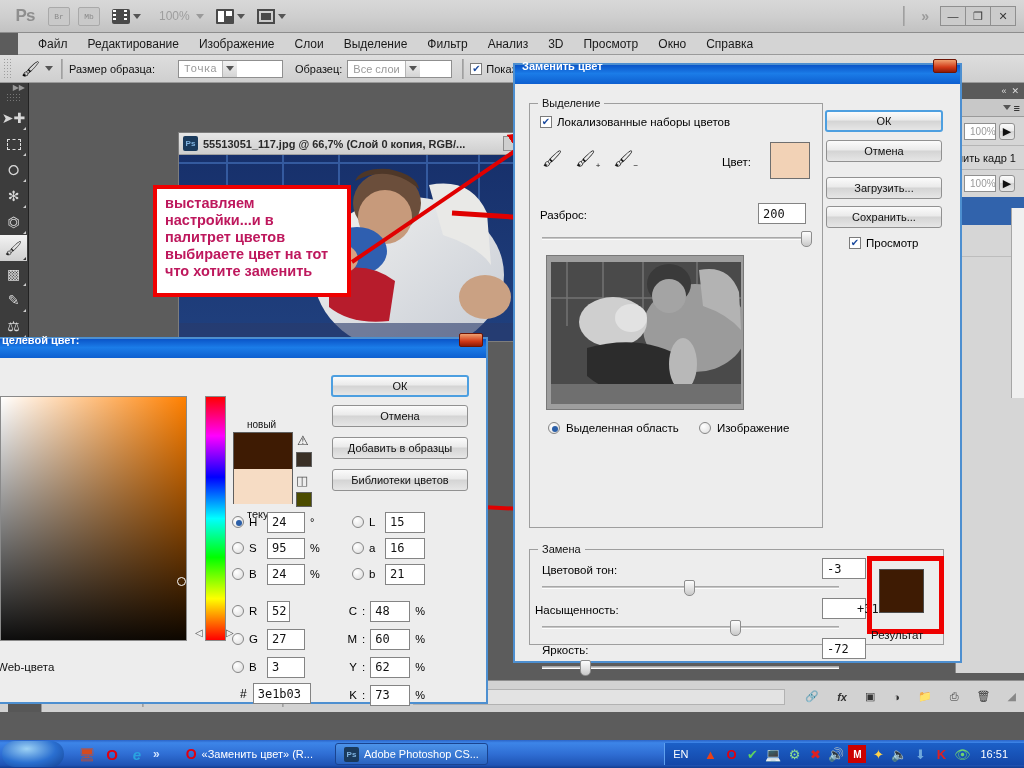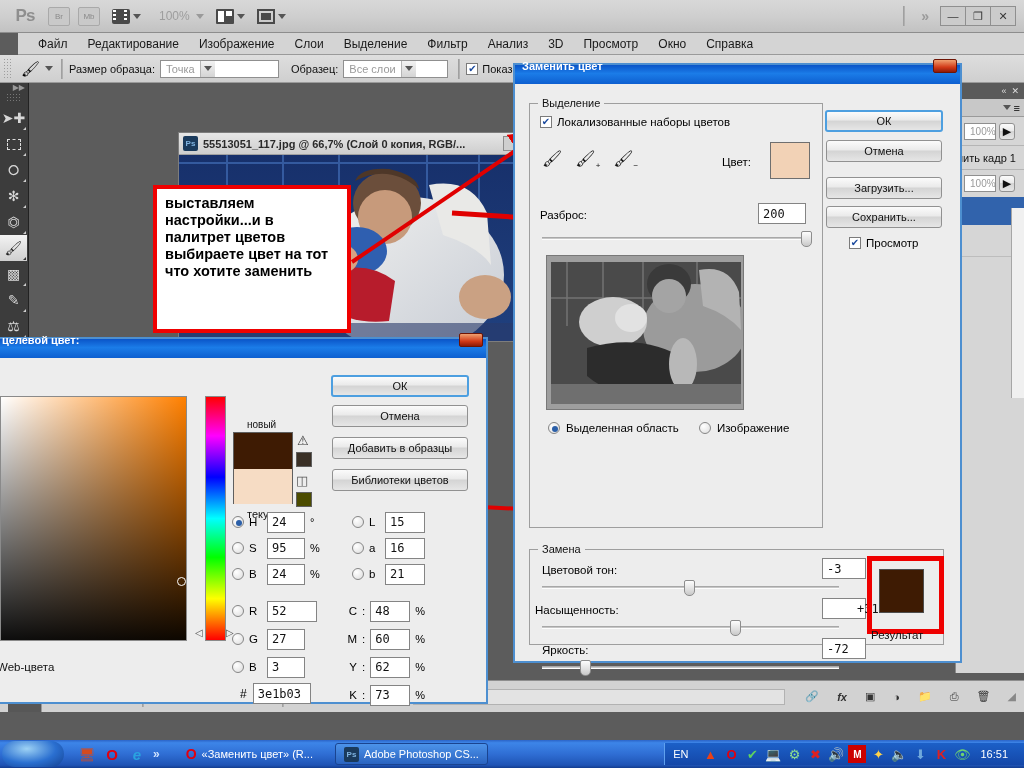--- a/index.html
+++ b/index.html
@@ -25,21 +25,21 @@
   }
   .ps-logo {
     margin-left:10px; width:30px; height:22px; color:#8e8e8e;
     font-size:17px; font-weight:bold; letter-spacing:-1px;
     display:flex; align-items:center; justify-content:center;
     font-family:"Liberation Sans", sans-serif;
   }
   .sqbtn {
     width:22px; height:19px; border:1px solid #a9a9a9; background:#c9c9c9;
     color:#8a8a8a; font-size:8px; display:flex; align-items:center; justify-content:center;
-    margin-left:8px; border-radius:2px;
+    margin-left:8px; border-radius:2px;font-family:Liberation Mono, monospace;
   }
   .iconbtn { margin-left:12px; display:flex; align-items:center; gap:3px; }
   .glyph-film { width:18px; height:15px; background:#4a4a4a; border-radius:2px;
      position:relative; }
   .glyph-film:before { content:""; position:absolute; left:1px; top:1px; width:3px; height:2px;
      background:#fff; box-shadow:0 4px 0 #fff, 0 8px 0 #fff, 11px 0 0 #fff, 11px 4px 0 #fff, 11px 8px 0 #fff; }
   .glyph-panels { width:18px; height:15px; background:#4a4a4a; position:relative; border-radius:1px; }
   .glyph-panels:before { content:""; position:absolute; left:2px; top:2px; width:6px; height:11px; background:#fff; }
   .glyph-panels:after { content:""; position:absolute; left:10px; top:2px; width:6px; height:5px; background:#fff; }
   .glyph-screen { width:18px; height:15px; border:2px solid #4a4a4a; position:relative; }
@@ -153,23 +153,23 @@
   .eyedrop { font-size:15px; }
 
   
   #cp-dlg { position:absolute; left:-10px; top:337px; width:498px; height:367px;
     border:2px solid #4d8fd0; background:#ededed; }
   #cp-field { position:absolute; left:8px; top:57px; width:187px; height:245px; border:1px solid #8a8a8a; }
   #cp-hue { position:absolute; left:213px; top:57px; width:21px; height:245px; border:1px solid #8a8a8a; }
 
   
   #note {
-    position:absolute; left:153px; top:185px; width:198px; height:148px;
+    position:absolute; left:153px; top:185px; width:198px; height:112px;
     background:#fff; border:4px solid #ef0000; padding:6px 8px;
-    font-size:14.5px; font-weight:bold; line-height:1.17; color:#000000;
+    font-size:14.5px; font-weight:bold; line-height:1.17; color:#be185d;
   }
   .arrow { position:absolute; pointer-events:none; }
 
   
   #taskbar { position:absolute; left:0; bottom:0; width:1024px; height:28px;
     background:linear-gradient(to bottom,#2b64c8 0%,#3d85e8 10%,#2f6ed4 50%,#1f53b4 90%,#133c8e 100%);
     display:flex; align-items:center; }
   #startorb { width:62px; height:26px; margin-left:2px;
     background:radial-gradient(ellipse at 40% 30%,#9dd2f5,#2a6fd0 55%,#14408f);
     border-radius:30px; }
@@ -230,21 +230,21 @@
   </div>
 
   <div id="options-bar">
     <div class="gripper"></div>
     <div class="opt-tool">
       <span class="eyedrop">🖌</span>
       <span class="caret"></span>
     </div>
     <span class="vsep" style="margin-left:8px;"></span>
     <span class="opt-label">Размер образца:</span>
-    <div class="combo" style="width:119px;margin-left:5px;">
+    <div class="combo" style="width:105px;margin-left:23px;font-family:Liberation Mono, monospace;">
       <span class="txt">Точка</span>
       <span class="arr">
           <span class="caret"></span>
         </span>
     </div>
     <span class="opt-label" style="margin-left:12px;">Образец:</span>
     <div class="combo" style="width:105px;margin-left:5px;">
       <span class="txt">Все слои</span>
       <span class="arr">
           <span class="caret"></span>
@@ -573,21 +573,21 @@
       <span style="font-size:11.5px;width:13px;">B</span>
       <span class="numbox" style="width:38px;height:21px;">24</span>
       <span style="font-size:11px;">%</span>
     </div>
   </div>
 
   <div class="abs" style="left:240px;top:258px;">
     <div style="display:flex;align-items:center;gap:5px;height:28px;">
       <span class="radio"></span>
       <span style="font-size:11.5px;width:13px;">R</span>
-      <span class="numbox" style="width:50px;height:21px;">52</span>
+      <span class="numbox" style="width:23px;height:21px;">52</span>
     </div>
     <div style="display:flex;align-items:center;gap:5px;height:28px;">
       <span class="radio"></span>
       <span style="font-size:11.5px;width:13px;">G</span>
       <span class="numbox" style="width:38px;height:21px;">27</span>
     </div>
     <div style="display:flex;align-items:center;gap:5px;height:28px;">
       <span class="radio"></span>
       <span style="font-size:11.5px;width:13px;">B</span>
       <span class="numbox" style="width:38px;height:21px;">3</span>

